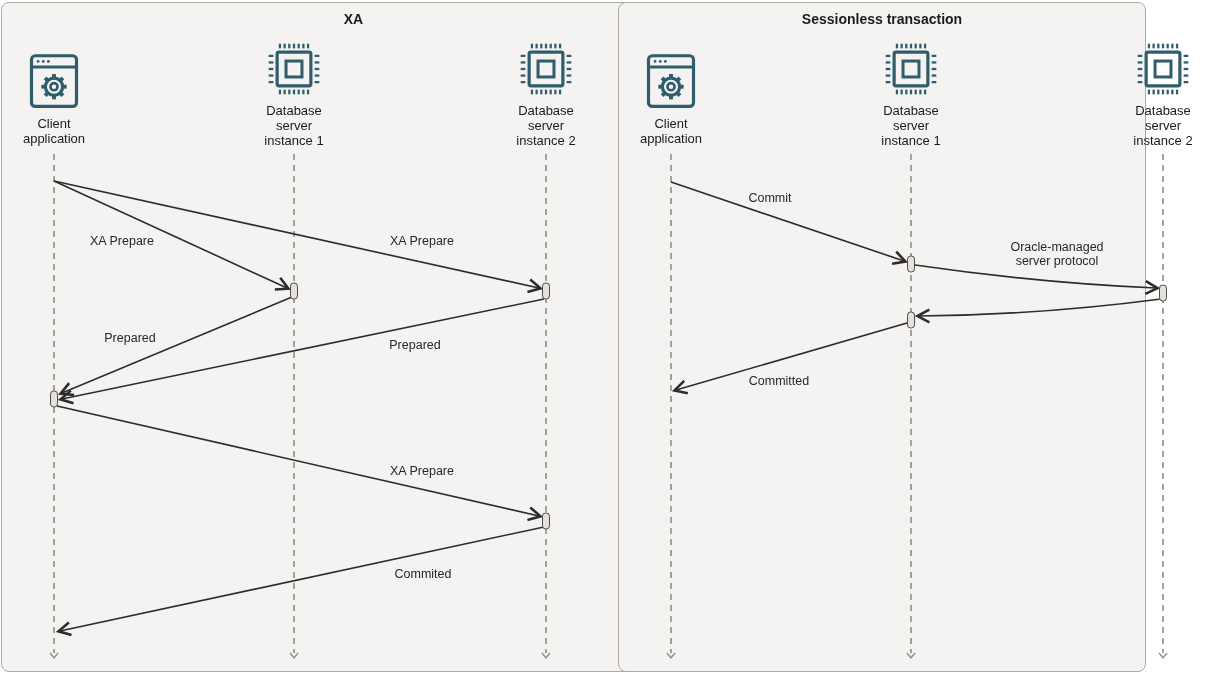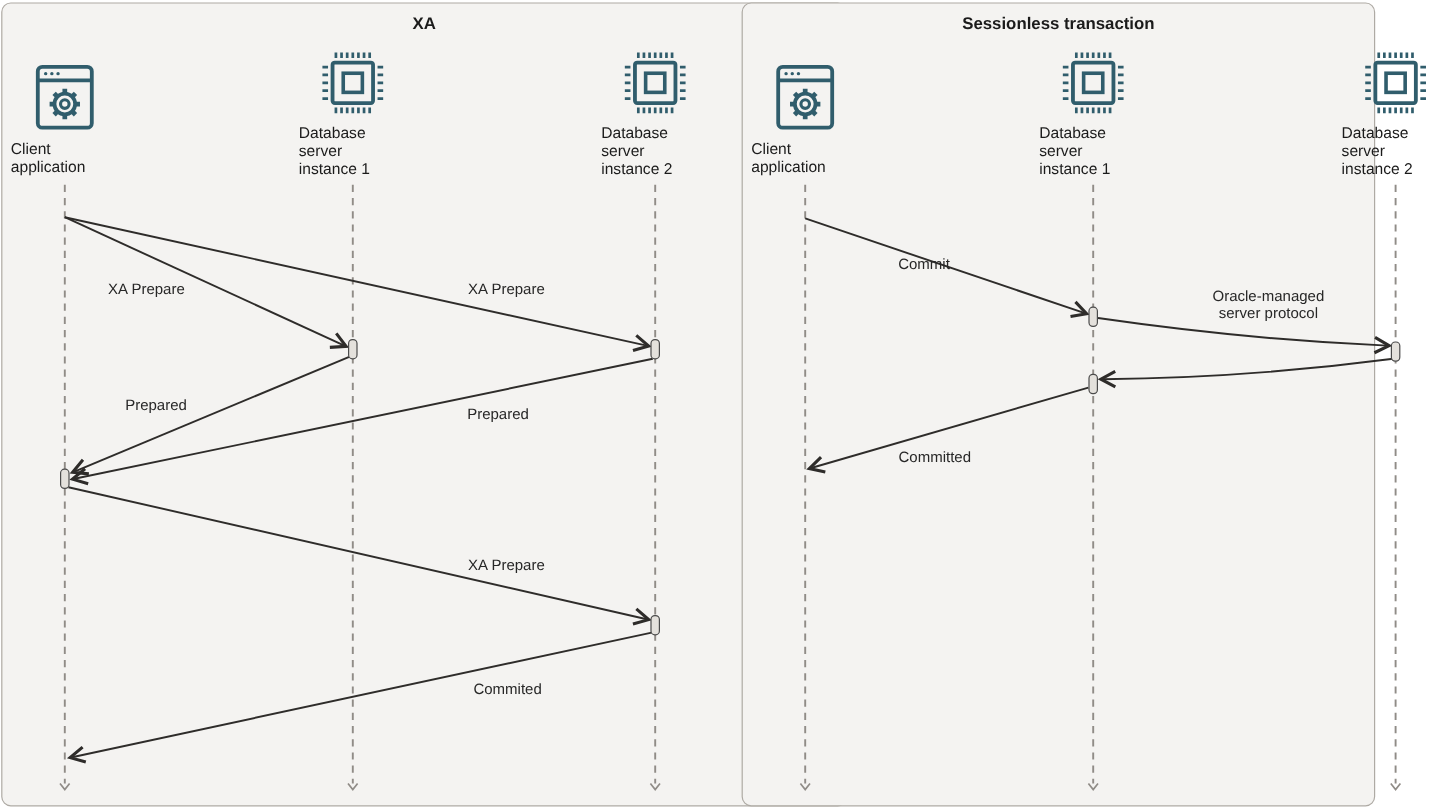--- a/index.html
+++ b/index.html
@@ -11,21 +11,21 @@
     background:#f4f3f1; border:1px solid #aeaaa4; border-radius:8px;
   }
   .panel.left  { left:1px;  width:705px; }
   .panel.right { left:618px; width:528px; }
 
   .panel-title {
     position:absolute; top:8px; left:0; width:100%;
     text-align:center; font-size:14px; font-weight:bold; color:#1b1b1b;
   }
 
-  .actor { position:absolute; }
+  .actor { position:absolute; text-align:center; }
   .actor .icon-wrap { display:block; margin:0 auto; }
   .actor-label { font-size:13px; color:#1b1b1b; line-height:15px; }
   .actor-label span { display:block; }
 
   .overlay { position:absolute; top:0; left:0; }
 
   .msg-label {
     position:absolute; transform:translateX(-50%);
     font-size:12.5px; color:#272727; white-space:nowrap; line-height:14px;
     text-align:center;
@@ -336,21 +336,21 @@
         <path d="M542,296 Q420,312 300,313" marker-end="url(#ah-r)"></path>
         <line x1="288" y1="320" x2="57" y2="387" marker-end="url(#ah-r)"></line>
       </g>
       <g fill="#e4e1dc" stroke="#4b4b4b" stroke-width="1">
         <rect x="288.5" y="253" width="7" height="16" rx="3.2"></rect>
         <rect x="540.5" y="282" width="7" height="16" rx="3.2"></rect>
         <rect x="288.5" y="309" width="7" height="16" rx="3.2"></rect>
       </g>
     </svg>
 
-    <div class="msg-label" style="left:151px; top:188px;margin-top:22px;">
+    <div class="msg-label" style="left:151px; top:188px;">
         <span>Commit</span>
       </div>
     <div class="msg-label" style="left:438px; top:237px;">
       <span>Oracle-managed</span>
       <span>server protocol</span>
     </div>
     <div class="msg-label" style="left:160px; top:371px;">
         <span>Committed</span>
       </div>
   </section>

